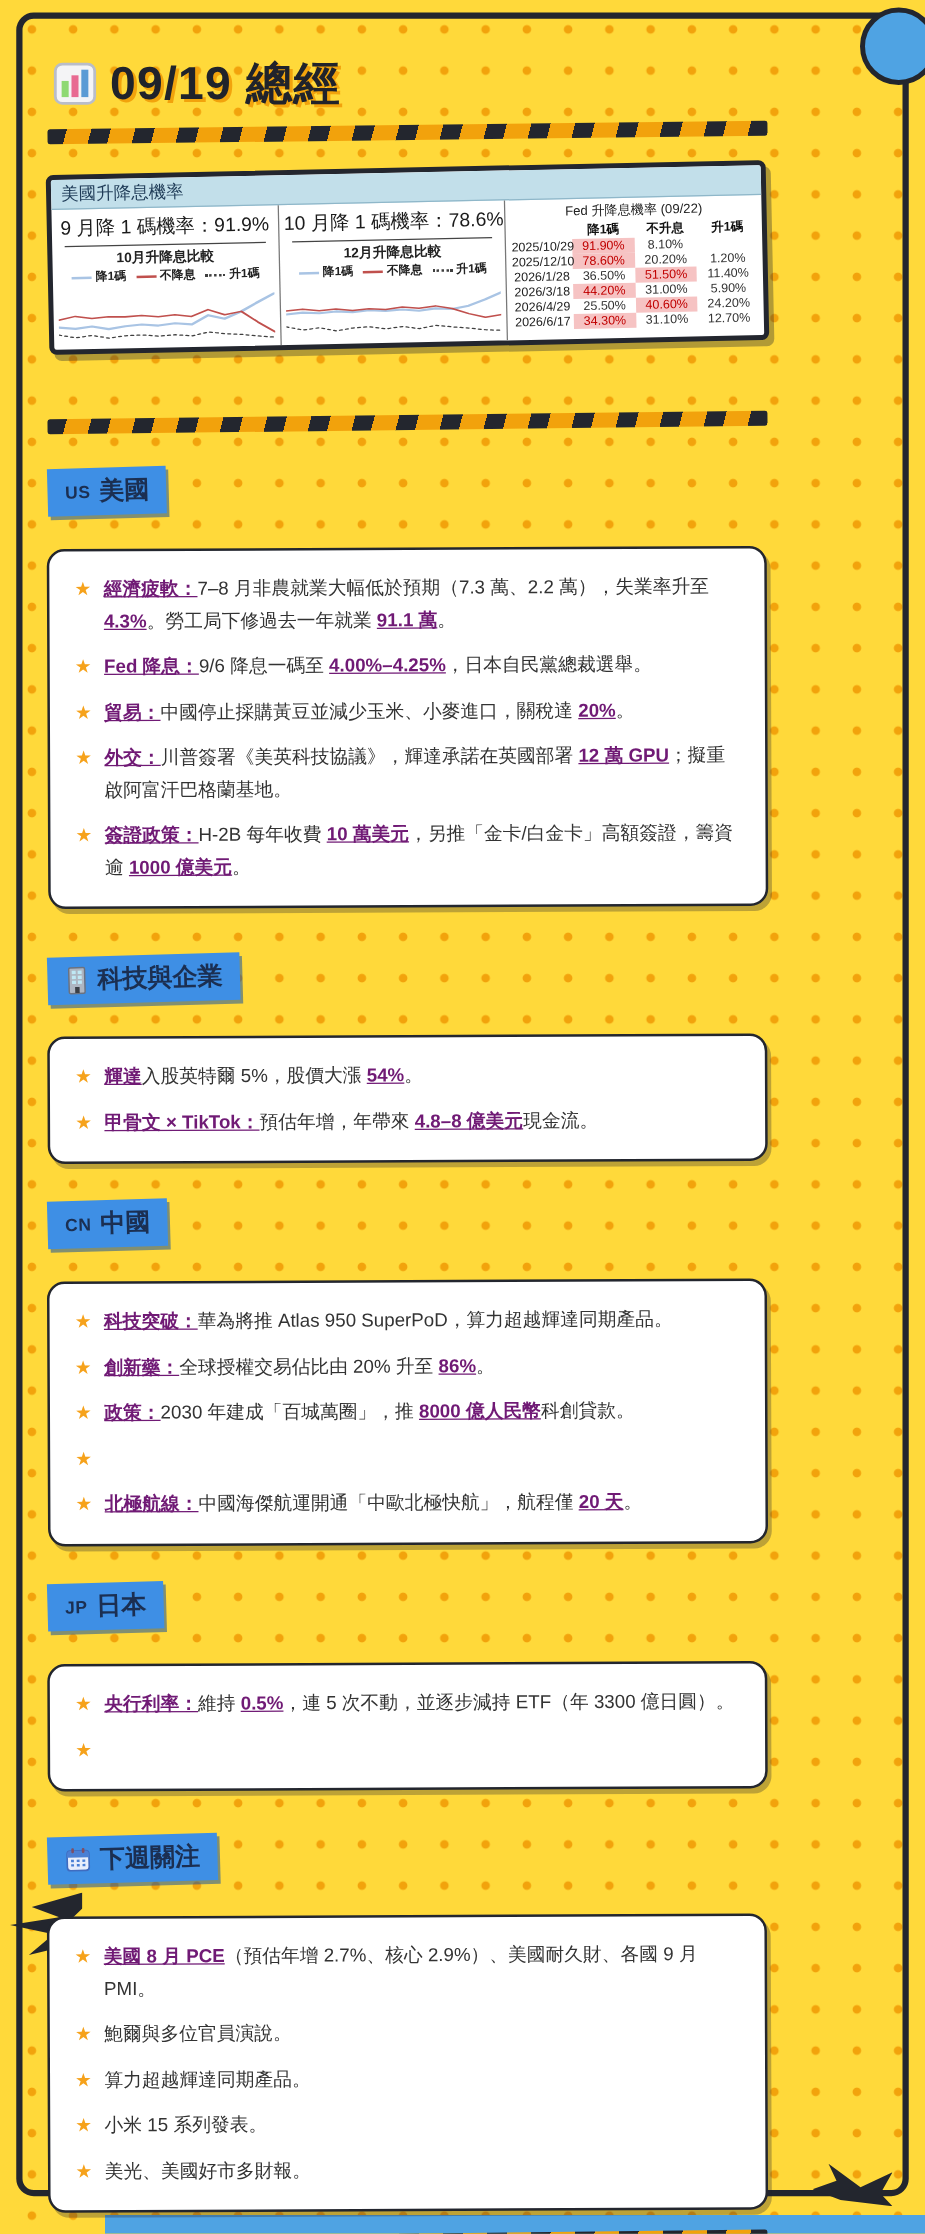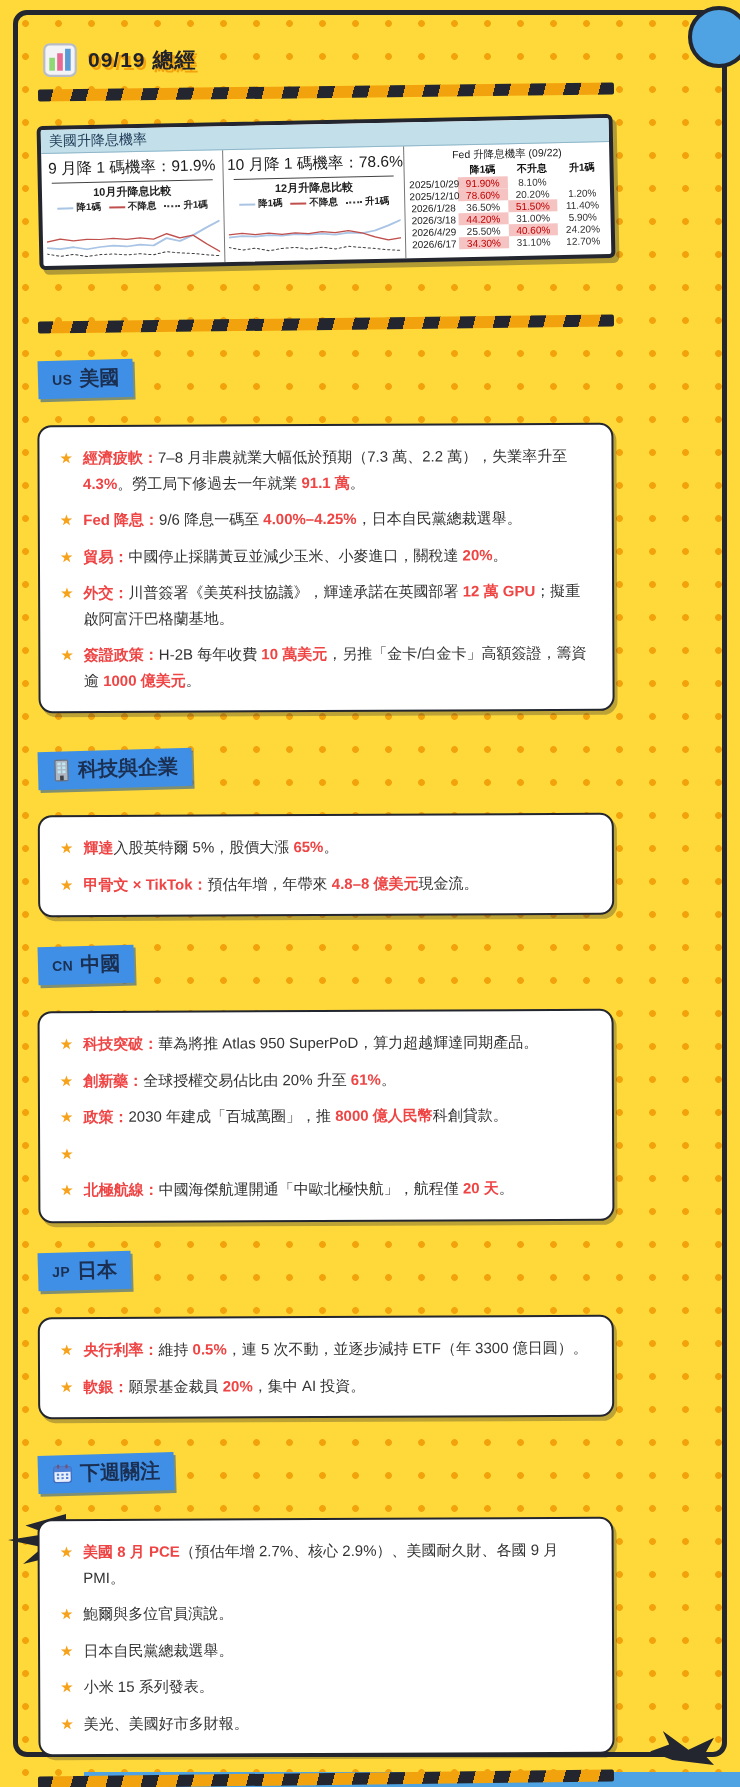--- a/index.html
+++ b/index.html
@@ -16,21 +16,21 @@
     background:#4FA3E3;border:4px solid #23262E;}
   .zigzag-left{position:absolute;left:8px;top:1512px;width:58px;height:52px;background:#23262E;
     clip-path:polygon(100% 4%,30% 26%,68% 42%,0% 54%,60% 68%,26% 100%,100% 80%,78% 52%,100% 28%);}
   .zigzag-br{position:absolute;right:26px;bottom:22px;width:64px;height:34px;background:#23262E;
     clip-path:polygon(0 60%,30% 40%,20% 0,60% 55%,100% 20%,85% 70%,100% 100%,35% 85%);}
   .bottom-bar{position:absolute;left:84px;right:0;bottom:0;height:15px;background:#4FA3E3;}
 
   .content{position:absolute;left:38px;top:42px;width:576px;}
 
   .page-header{display:flex;align-items:center;gap:10px;margin-left:4px;}
-  .page-title{font-size:21px;font-weight:800;color:#20232B;margin:0;letter-spacing:1px;
+  .page-title{font-size:37px;font-weight:800;color:#20232B;margin:0;letter-spacing:1px;
     text-shadow:2.5px 2.5px 0 #F2A30C;}
   .hicon{display:inline-flex;}
 
   .tape{height:12px;border-radius:2px;transform:rotate(-0.7deg);
     background:repeating-linear-gradient(105deg,#23262E 0 15px,#F2A20C 15px 34px);}
   .tape-top{margin-top:8px;}
   .tape-mid{margin-top:54px;}
   .tape-bottom{margin-top:18px;}
 
   
@@ -65,21 +65,21 @@
   .badge-prefix{font-size:14px;font-weight:800;letter-spacing:0.5px;}
   .badge-label{font-size:20px;font-weight:800;}
 
   
   .card{margin-top:26px;background:#fff;border:2.5px solid #23262E;border-radius:14px;
     padding:18px 20px;box-shadow:3px 4px 0 rgba(35,38,46,0.3);transform:rotate(-0.25deg);}
   .bullets{list-style:none;margin:0;padding:0;display:flex;flex-direction:column;gap:11px;}
   .bullet{display:flex;gap:10px;align-items:flex-start;}
   .star{color:#F6A21B;font-size:15px;line-height:1.7;flex:0 0 auto;}
   .btext{margin:0;font-size:15px;line-height:1.7;color:#333;}
-  .btext b{color:#ef4444;}
+  .btext b{color:#701a75;text-decoration:underline;}
 </style>
 </head>
 <body>
 
 <div class="frame"></div>
 <div class="corner-circle"></div>
 <div class="zigzag-left"></div>
 <div class="zigzag-br"></div>
 <div class="bottom-bar"></div>
 
@@ -247,42 +247,42 @@
           <rect x="13" y="15" width="4" height="3.4" fill="#bfe8f5"></rect>
         <rect x="10" y="21.5" width="4.5" height="6" fill="#3b3f46"></rect>
       </svg>
     </span>
     <span class="badge-label">科技與企業</span>
   </div>
   <section class="card">
     <ul class="bullets">
         <li class="bullet">
           <span class="star">★</span>
-          <p class="btext"><b>輝達</b><span>入股英特爾 5%，股價大漲 </span><b>65%</b><span>。</span></p>
+          <p class="btext"><b>輝達</b><span>入股英特爾 5%，股價大漲 </span><b>54%</b><span>。</span></p>
         </li>
         <li class="bullet">
           <span class="star">★</span>
           <p class="btext"><b>甲骨文 × TikTok：</b><span>預估年增，年帶來 </span><b>4.8–8 億美元</b><span>現金流。</span></p>
         </li>
       </ul>
   </section>
 
   <div class="badge">
     <span class="badge-prefix">CN</span>
     <span class="badge-label">中國</span>
   </div>
   <section class="card">
     <ul class="bullets">
         <li class="bullet">
           <span class="star">★</span>
           <p class="btext"><b>科技突破：</b><span>華為將推 Atlas 950 SuperPoD，算力超越輝達同期產品。</span></p>
         </li>
         <li class="bullet">
           <span class="star">★</span>
-          <p class="btext"><b>創新藥：</b><span>全球授權交易佔比由 20% 升至 </span><b>61%</b><span>。</span></p>
+          <p class="btext"><b>創新藥：</b><span>全球授權交易佔比由 20% 升至 </span><b>86%</b><span>。</span></p>
         </li>
         <li class="bullet">
           <span class="star">★</span>
           <p class="btext"><b>政策：</b><span>2030 年建成「百城萬圈」，推 </span><b>8000 億人民幣</b><span>科創貸款。</span></p>
         </li>
         <li class="bullet">
           <span class="star">★</span>
         </li>
         <li class="bullet">
           <span class="star">★</span>
@@ -296,21 +296,20 @@
     <span class="badge-label">日本</span>
   </div>
   <section class="card">
     <ul class="bullets">
         <li class="bullet">
           <span class="star">★</span>
           <p class="btext"><b>央行利率：</b><span>維持 </span><b>0.5%</b><span>，連 5 次不動，並逐步減持 ETF（年 3300 億日圓）。</span></p>
         </li>
         <li class="bullet">
           <span class="star">★</span>
-          <p class="btext"><b>軟銀：</b><span>願景基金裁員 </span><b>20%</b><span>，集中 AI 投資。</span></p>
         </li>
       </ul>
   </section>
 
   <div class="badge" style="margin-top:36px">
     <span class="hicon">
       <svg width="21" height="21" viewBox="0 0 24 24">
         <rect x="2" y="4" width="20" height="18" rx="3" fill="#e8eefc" stroke="#3f6cc0" stroke-width="1.5"></rect>
         <path d="M2 7 a3 3 0 0 1 3-3 h14 a3 3 0 0 1 3 3 v3 H2 Z" fill="#4a7fd4"></path>
         <rect x="6" y="1.5" width="2.4" height="4.5" rx="1" fill="#7d4f68"></rect>
@@ -332,21 +331,21 @@
         <li class="bullet">
           <span class="star">★</span>
           <p class="btext"><b>美國 8 月 PCE</b><span>（預估年增 2.7%、核心 2.9%）、美國耐久財、各國 9 月 PMI。</span></p>
         </li>
         <li class="bullet">
           <span class="star">★</span>
           <p class="btext"><span>鮑爾與多位官員演說。</span></p>
         </li>
         <li class="bullet">
           <span class="star">★</span>
-          <p class="btext"><span>日本自民黨總裁選舉。</span></p>
+          <p class="btext"><span>算力超越輝達同期產品。</span></p>
         </li>
         <li class="bullet">
           <span class="star">★</span>
           <p class="btext"><span>小米 15 系列發表。</span></p>
         </li>
         <li class="bullet">
           <span class="star">★</span>
           <p class="btext"><span>美光、美國好市多財報。</span></p>
         </li>
       </ul>

